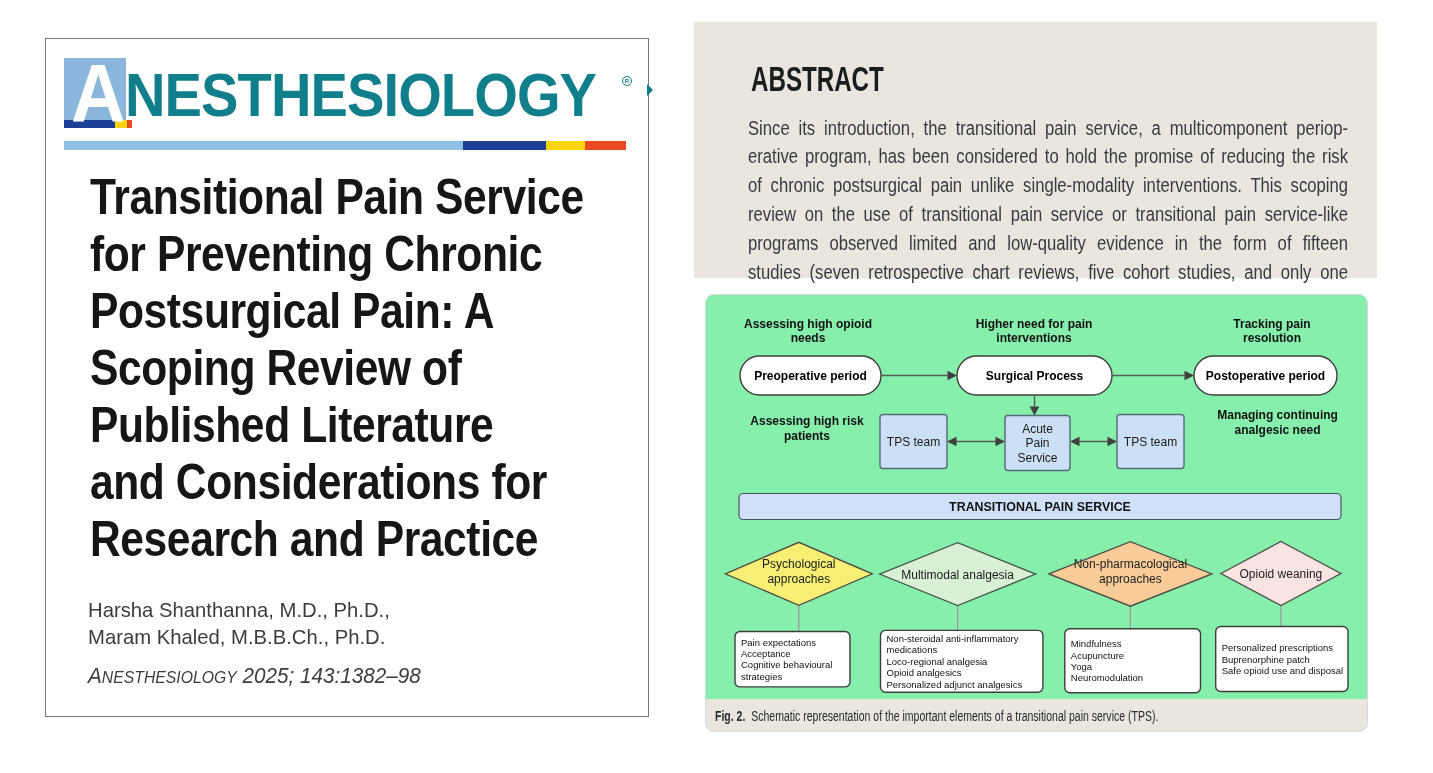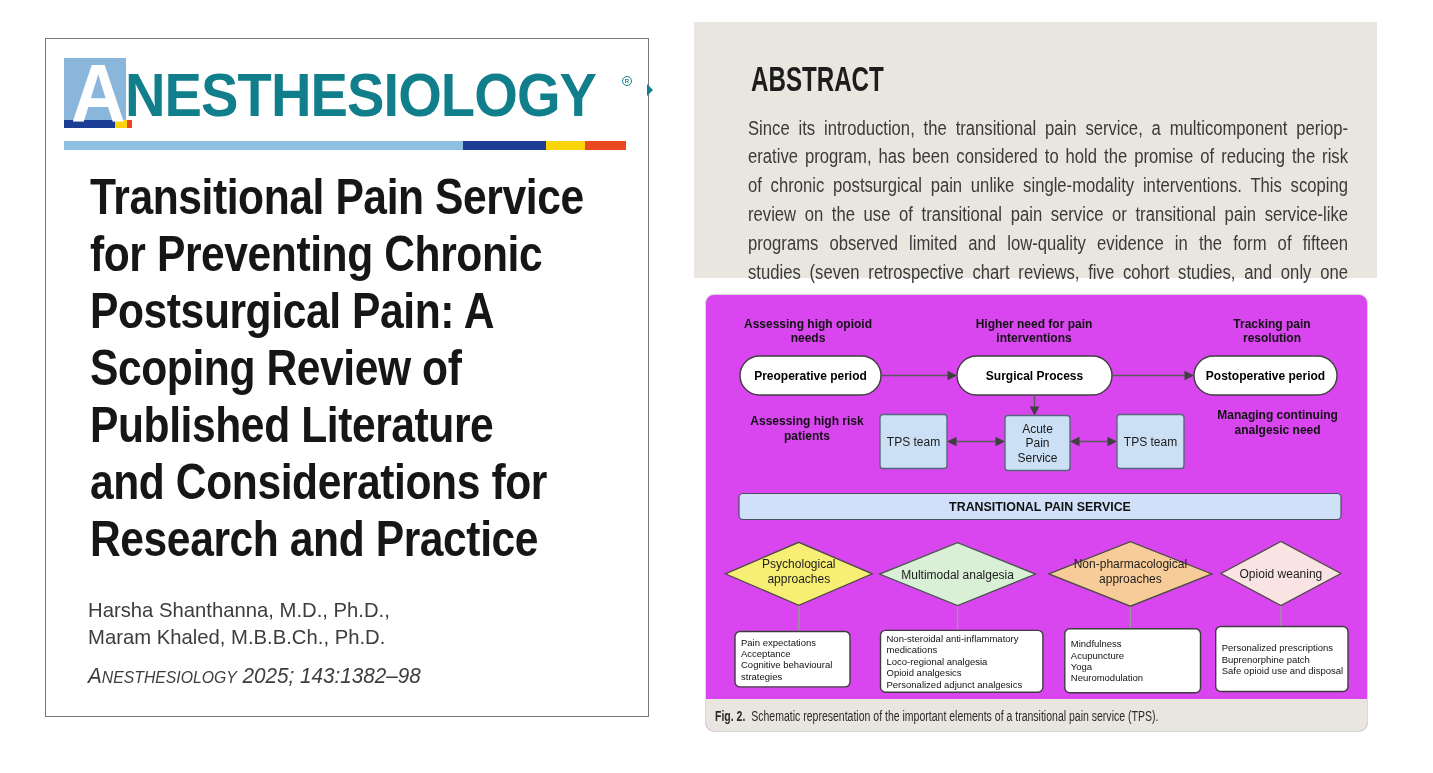--- a/index.html
+++ b/index.html
@@ -41,21 +41,21 @@
 <div class="abs cx" style="left:751px;top:60.6px;font-size:35px;font-weight:bold;color:#1c1c1c;line-height:35px;transform:scaleX(0.69);">ABSTRACT</div>
 <div class="abs cx" style="left:748px;top:113.6px;width:705.9px;font-size:19.6px;color:#3a3a3a;line-height:28.8px;transform:scaleX(0.85);white-space:normal;">
 <div style="text-align:justify;text-align-last:justify;">Since its introduction, the transitional pain service, a multicomponent periop-</div>
 <div style="text-align:justify;text-align-last:justify;">erative program, has been considered to hold the promise of reducing the risk</div>
 <div style="text-align:justify;text-align-last:justify;">of chronic postsurgical pain unlike single-modality interventions. This scoping</div>
 <div style="text-align:justify;text-align-last:justify;">review on the use of transitional pain service or transitional pain service-like</div>
 <div style="text-align:justify;text-align-last:justify;">programs observed limited and low-quality evidence in the form of fifteen</div>
 <div style="text-align:justify;text-align-last:justify;">studies (seven retrospective chart reviews, five cohort studies, and only one</div>
 </div>
 
-<div class="abs" style="left:705px;top:293.5px;width:663px;height:438px;background:#d946ef;border:1px solid #d9d9d9;border-radius:9px;box-sizing:border-box;overflow:hidden;">
+<div class="abs" style="left:705px;top:293.5px;width:663px;height:438px;background:#86efac;border:1px solid #d9d9d9;border-radius:9px;box-sizing:border-box;overflow:hidden;">
   <svg width="663" height="405" viewBox="0 0 663 405" style="position:absolute;left:0;top:0;" xmlns="http://www.w3.org/2000/svg">
     <g font-family="Liberation Sans, sans-serif">
 
       <g font-size="12" font-weight="bold" fill="#111" text-anchor="middle">
         <text x="102" y="32.5">Assessing high opioid</text>
         <text x="102" y="47">needs</text>
         <text x="328" y="32.5">Higher need for pain</text>
         <text x="328" y="47">interventions</text>
         <text x="566" y="32.5">Tracking pain</text>
         <text x="566" y="47">resolution</text>

